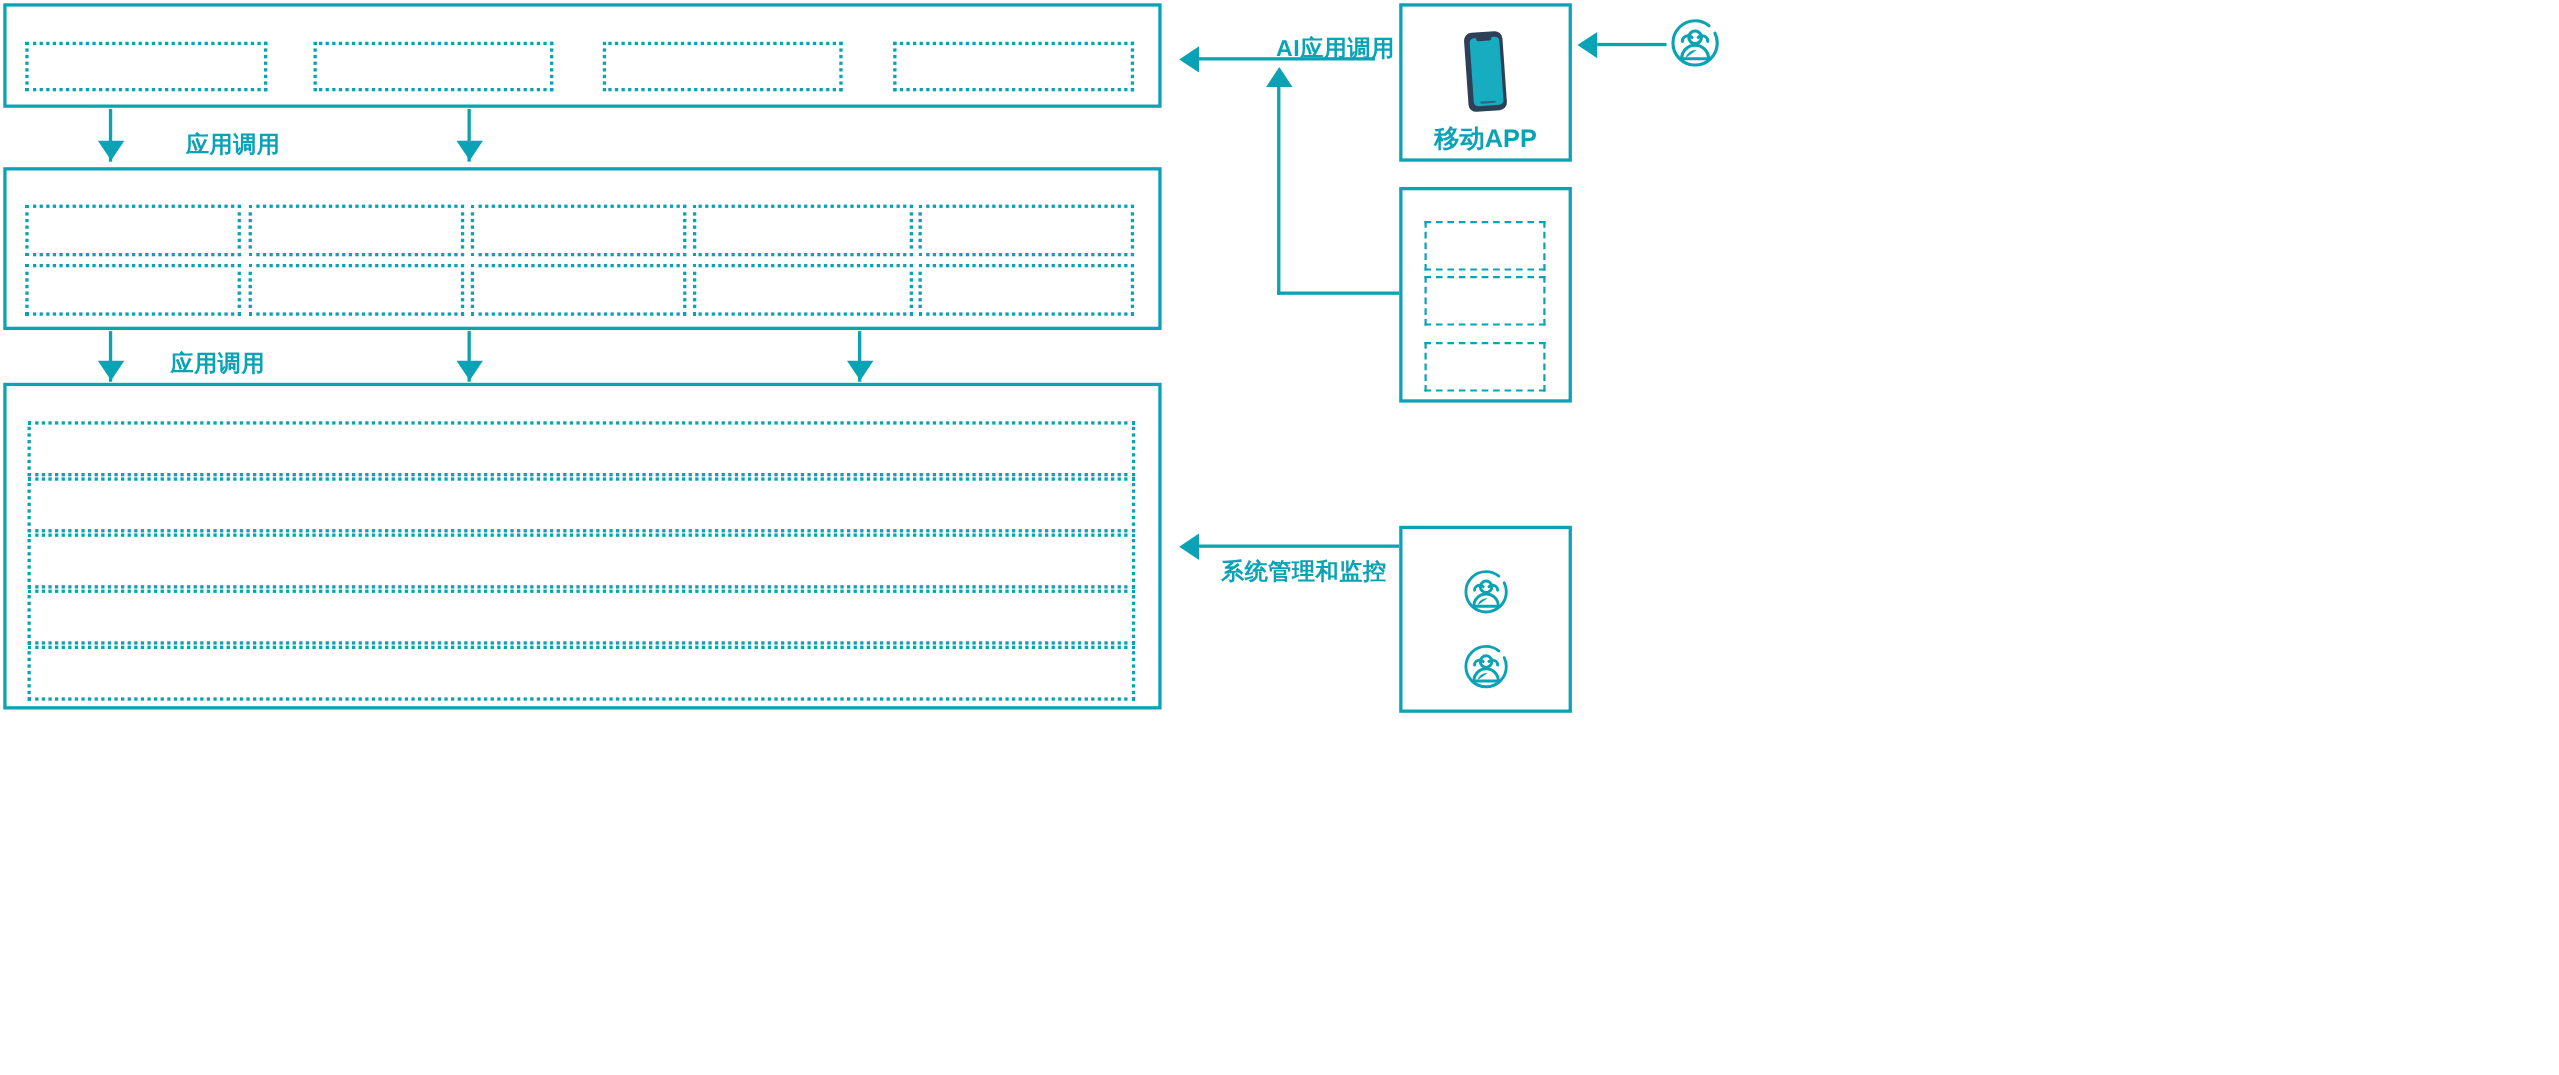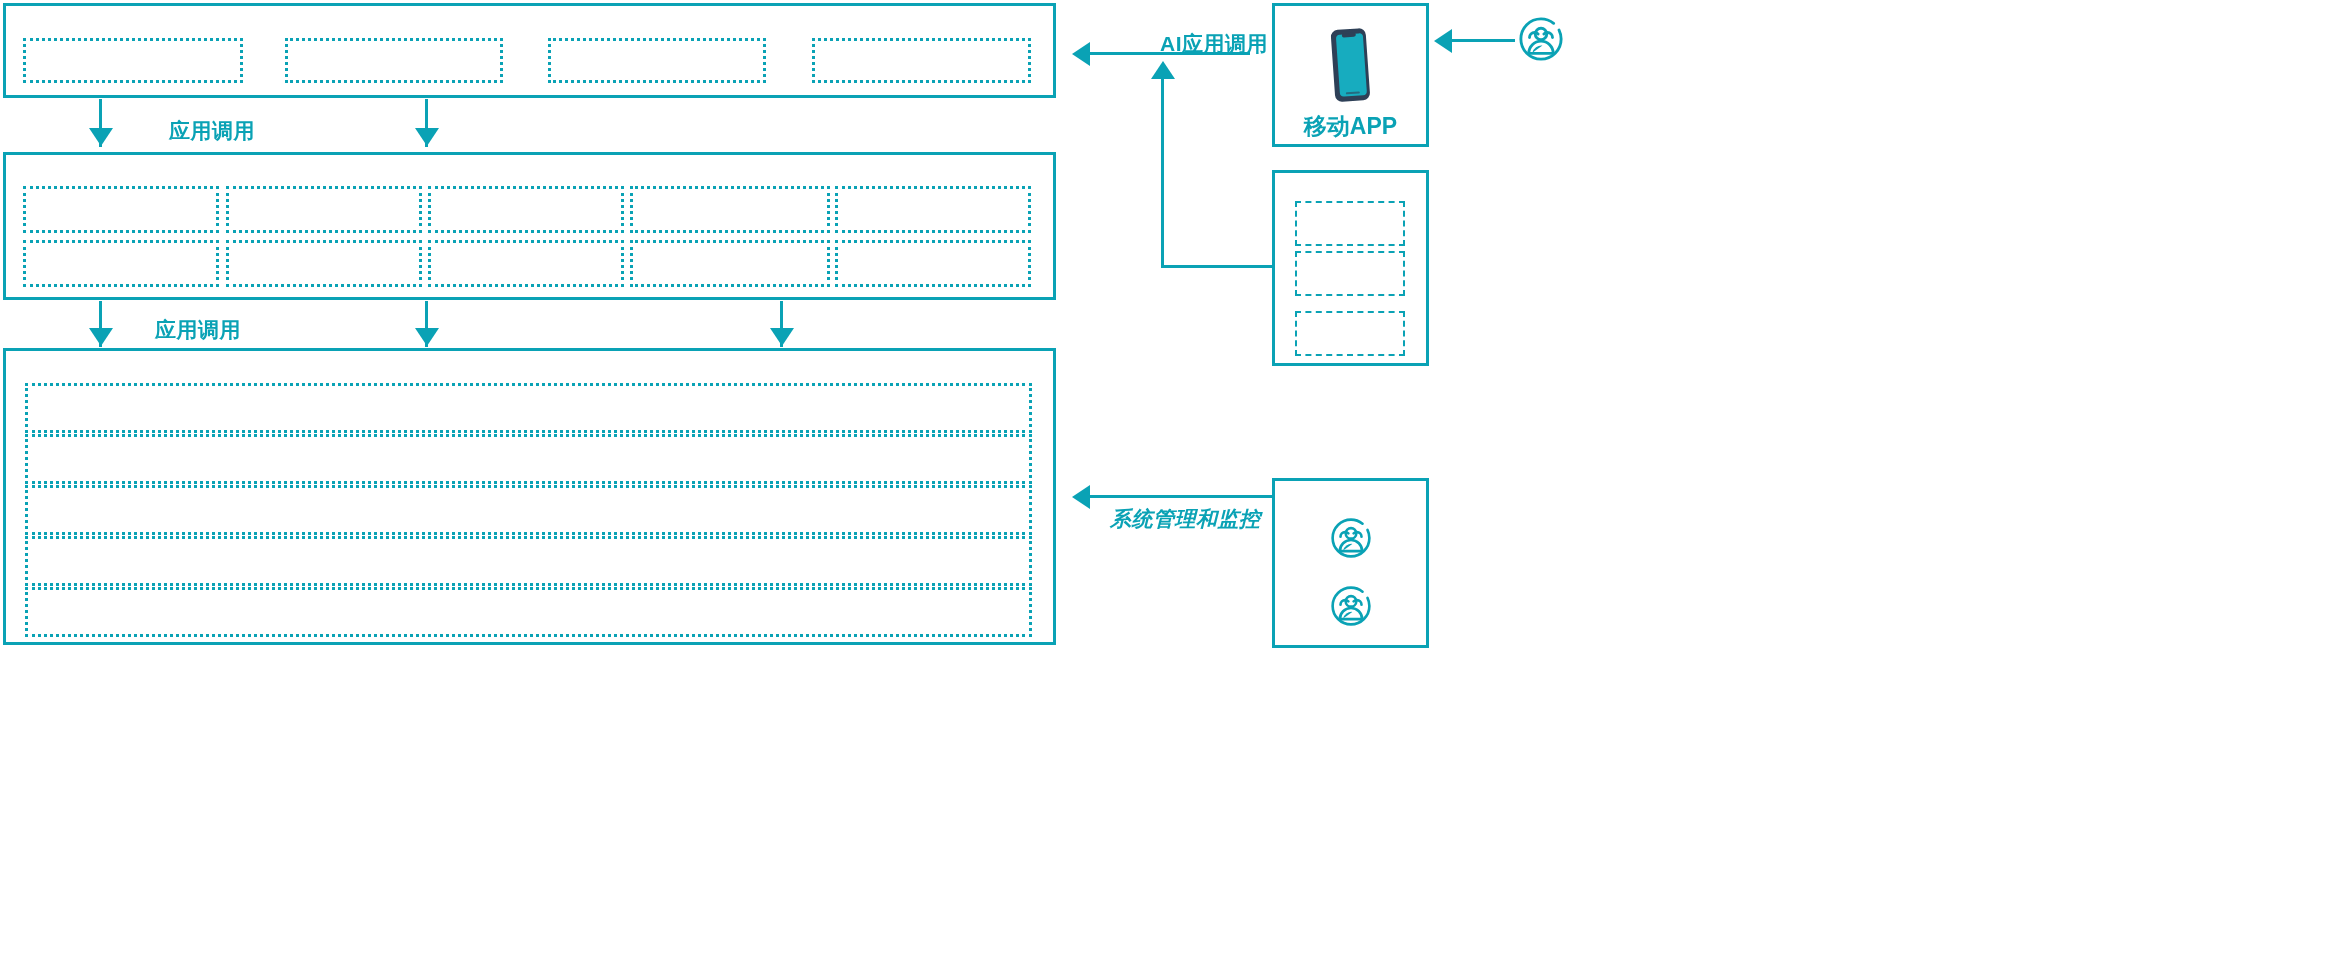--- a/index.html
+++ b/index.html
@@ -202,21 +202,21 @@
   <div class="hline" style="left:1090px; top:52px; width:160px;"></div>
   <div class="arrow-left" style="left:1072px; top:42px;"></div>
   <div class="label" style="left:1160px; top:30px;">AI应用调用</div>
 
   <div class="vline" style="left:1161px; top:78px; height:190px;"></div>
   <div class="arrow-up" style="left:1151px; top:61px;"></div>
   <div class="hline" style="left:1161px; top:265px; width:112px;"></div>
 
   <div class="hline" style="left:1090px; top:495px; width:183px;"></div>
   <div class="arrow-left" style="left:1072px; top:485px;"></div>
-  <div class="label" style="left:1110px; top:505px;font-style:italic;">系统管理和监控</div>
+  <div class="label" style="left:1110px; top:505px;">系统管理和监控</div>
 
   <div class="panel" style="left:1272px; top:3px; width:157px; height:144px;">
     <div class="phone-wrap" style="left:50%; top:22px; transform:translateX(-50%);">
       <svg width="46" height="76" viewBox="0 0 46 76" xmlns="http://www.w3.org/2000/svg">
         <g transform="rotate(-4 23 38)">
           <rect x="6" y="2" width="33" height="70" rx="6" ry="6" fill="#2E4057" stroke="#2E4057" stroke-width="2"></rect>
           <rect x="10" y="6" width="27" height="62" rx="4" ry="4" fill="#17ACBF"></rect>
           <rect x="16" y="5" width="14" height="4" rx="2" ry="2" fill="#2E4057"></rect>
           <rect x="16" y="64" width="14" height="2" rx="1" ry="1" fill="#2E4057" opacity="0.6"></rect>
         </g>

